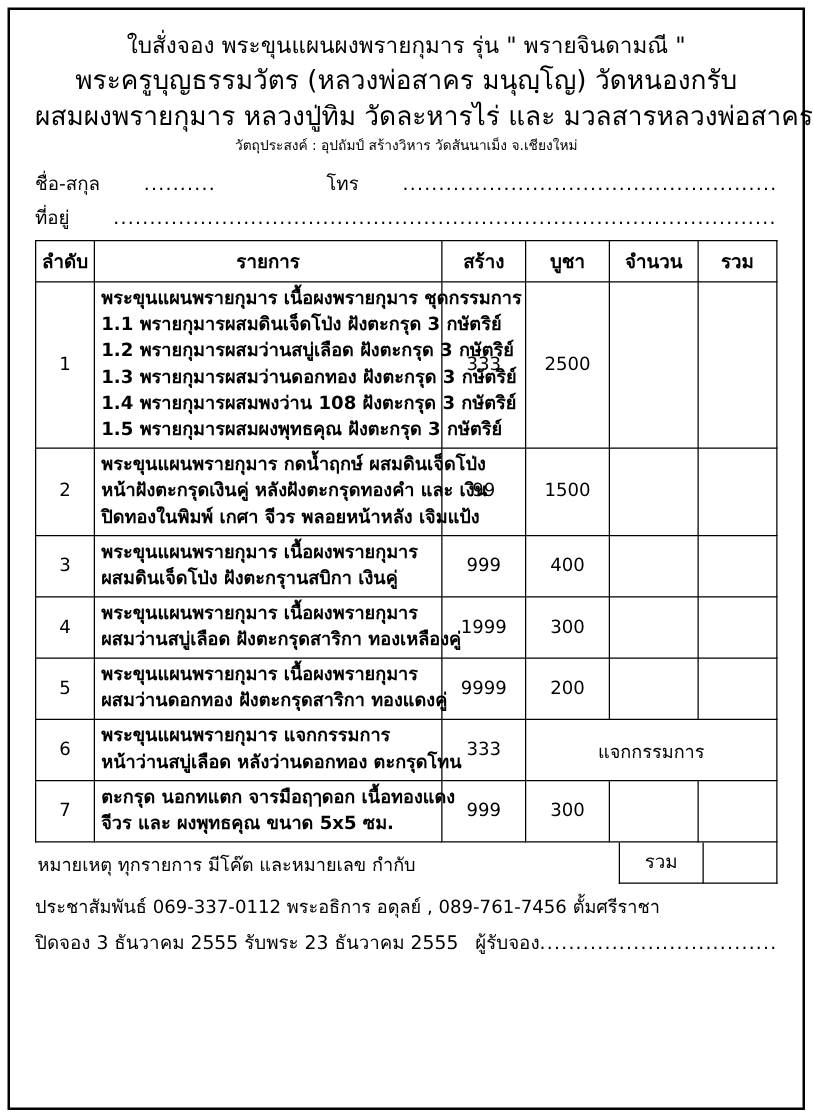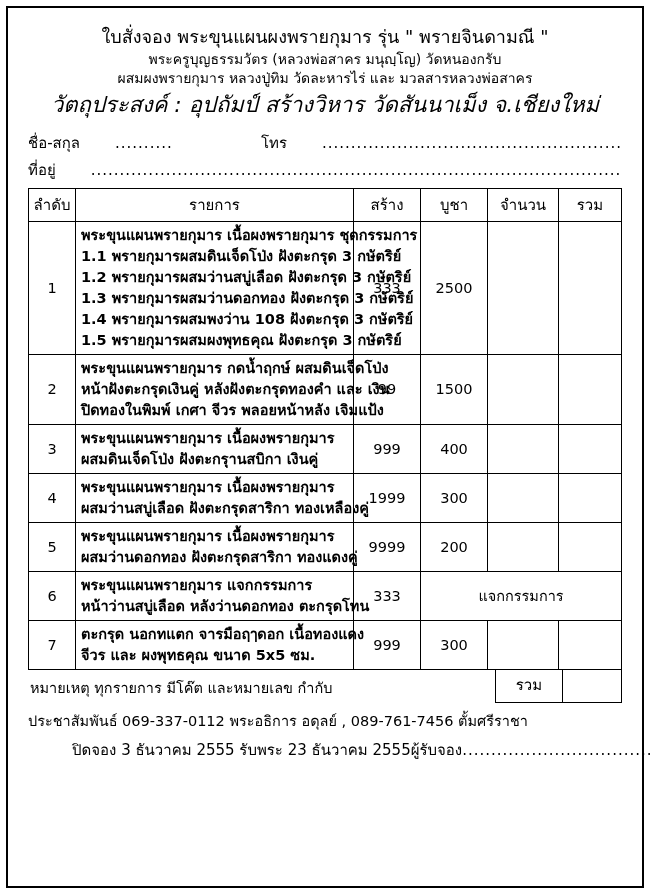--- a/index.html
+++ b/index.html
@@ -33,25 +33,25 @@
   .content {
     position: relative;
     padding: 14px 16px 0 16px;
   }
   
   .header {
     text-align: center;
     line-height: 1.42;
   }
   .header .line {
-    font-size: 14px;
+    font-size: 21px;
     white-space: nowrap;
   }
   .header .line1 { font-size: 18px; }
-  .header .line4 { font-size: 22px; font-style: italic; }
+  .header .line4 { font-size: 11px; }
 
   
   .form-lines {
     margin-top: 10px;
     font-size: 15px;
   }
   .form-row {
     display: flex;
     align-items: baseline;
     white-space: nowrap;
@@ -77,21 +77,21 @@
     table-layout: fixed;
   }
   table.main th, table.main td {
     border: 1px solid #000;
     padding: 3px 5px;
     font-size: 14.5px;
     vertical-align: middle;
   }
   table.main th {
     text-align: center;
-    font-weight: normal;
+    font-weight: bold;
     font-size: 15px;
     padding: 4px 2px;
   }
   .c-no    { width: 42px;  text-align: center; }
   .c-item  { width: auto;  text-align: left; }
   .c-made  { width: 62px;  text-align: center; }
   .c-price { width: 62px;  text-align: center; }
   .c-qty   { width: 66px;  text-align: center; }
   .c-sum   { width: 58px;  text-align: center; }
 
@@ -136,21 +136,20 @@
     font-size: 14.5px;
     margin-top: 6px;
     white-space: nowrap;
   }
   .bottom-row {
     display: flex;
     align-items: baseline;
     margin-top: 6px;
     font-size: 15px;
     white-space: nowrap;
-    margin-left: 44px;
   }
   .bottom-left { flex: 0 0 auto; }
   .bottom-spacer { flex: 1 1 auto; }
   .bottom-right { flex: 0 0 auto; display: flex; align-items: baseline; }
   .sig-dots { letter-spacing: 1px; }
 </style>
 </head>
 <body>
 
 <div id="page">

